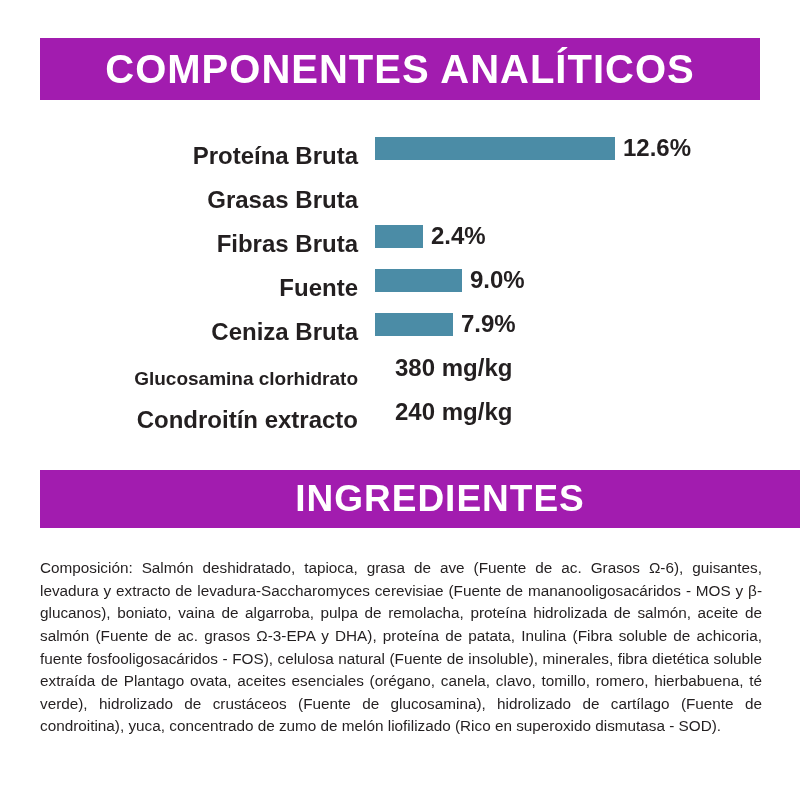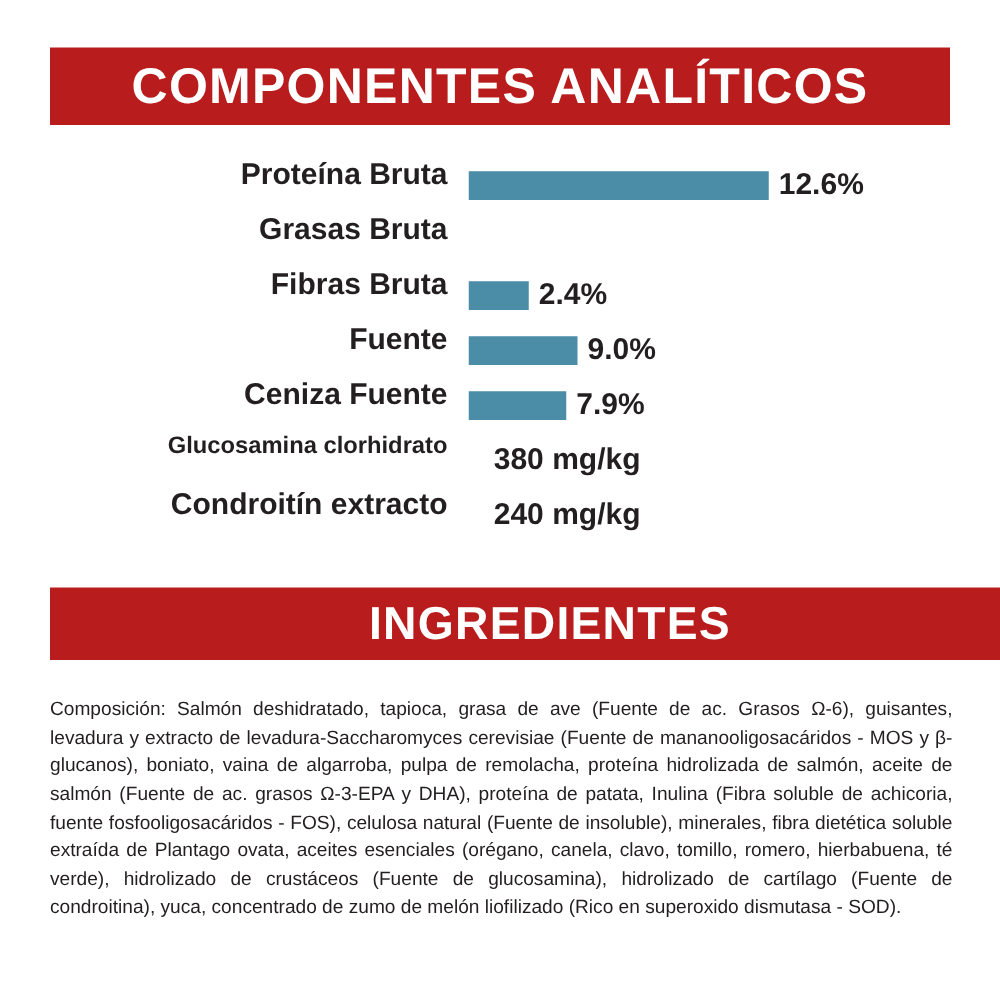--- a/index.html
+++ b/index.html
@@ -16,21 +16,21 @@
   }
   .page {
     position: relative;
     width: 800px;
     height: 800px;
     box-sizing: border-box;
   }
 
   
   .banner {
-    background: #b91c1c;
+    background: #a21caf;
     color: #ffffff;
     text-align: center;
     font-weight: bold;
     letter-spacing: 1px;
   }
   .banner-analytical {
     position: absolute;
     left: 40px;
     top: 38px;
     width: 720px;
@@ -50,21 +50,21 @@
 
   
   .rows {
     position: absolute;
     left: 0;
     top: 126px;
     width: 800px;
   }
   .row {
     display: flex;
-    align-items: flex-start;
+    align-items: flex-end;
     height: 44px;
   }
   .row-label {
     width: 375px;
     text-align: right;
     padding-right: 17px;
     box-sizing: border-box;
     font-size: 24px;
     font-weight: bold;
     color: #231f20;
@@ -133,21 +133,21 @@
         </div>
       </div>
       <div class="row">
         <div class="row-label">Fuente</div>
         <div class="row-bar-wrap">
           <div class="bar" style="width: 87px;"></div>
           <div class="row-value">9.0%</div>
         </div>
       </div>
       <div class="row">
-        <div class="row-label">Ceniza Fuente</div>
+        <div class="row-label">Ceniza Bruta</div>
         <div class="row-bar-wrap">
           <div class="bar" style="width: 78px;"></div>
           <div class="row-value">7.9%</div>
         </div>
       </div>
       <div class="row">
         <div class="row-label small">Glucosamina clorhidrato</div>
         <div class="row-bar-wrap">
           <div class="row-value text-only">380 mg/kg</div>
         </div>

